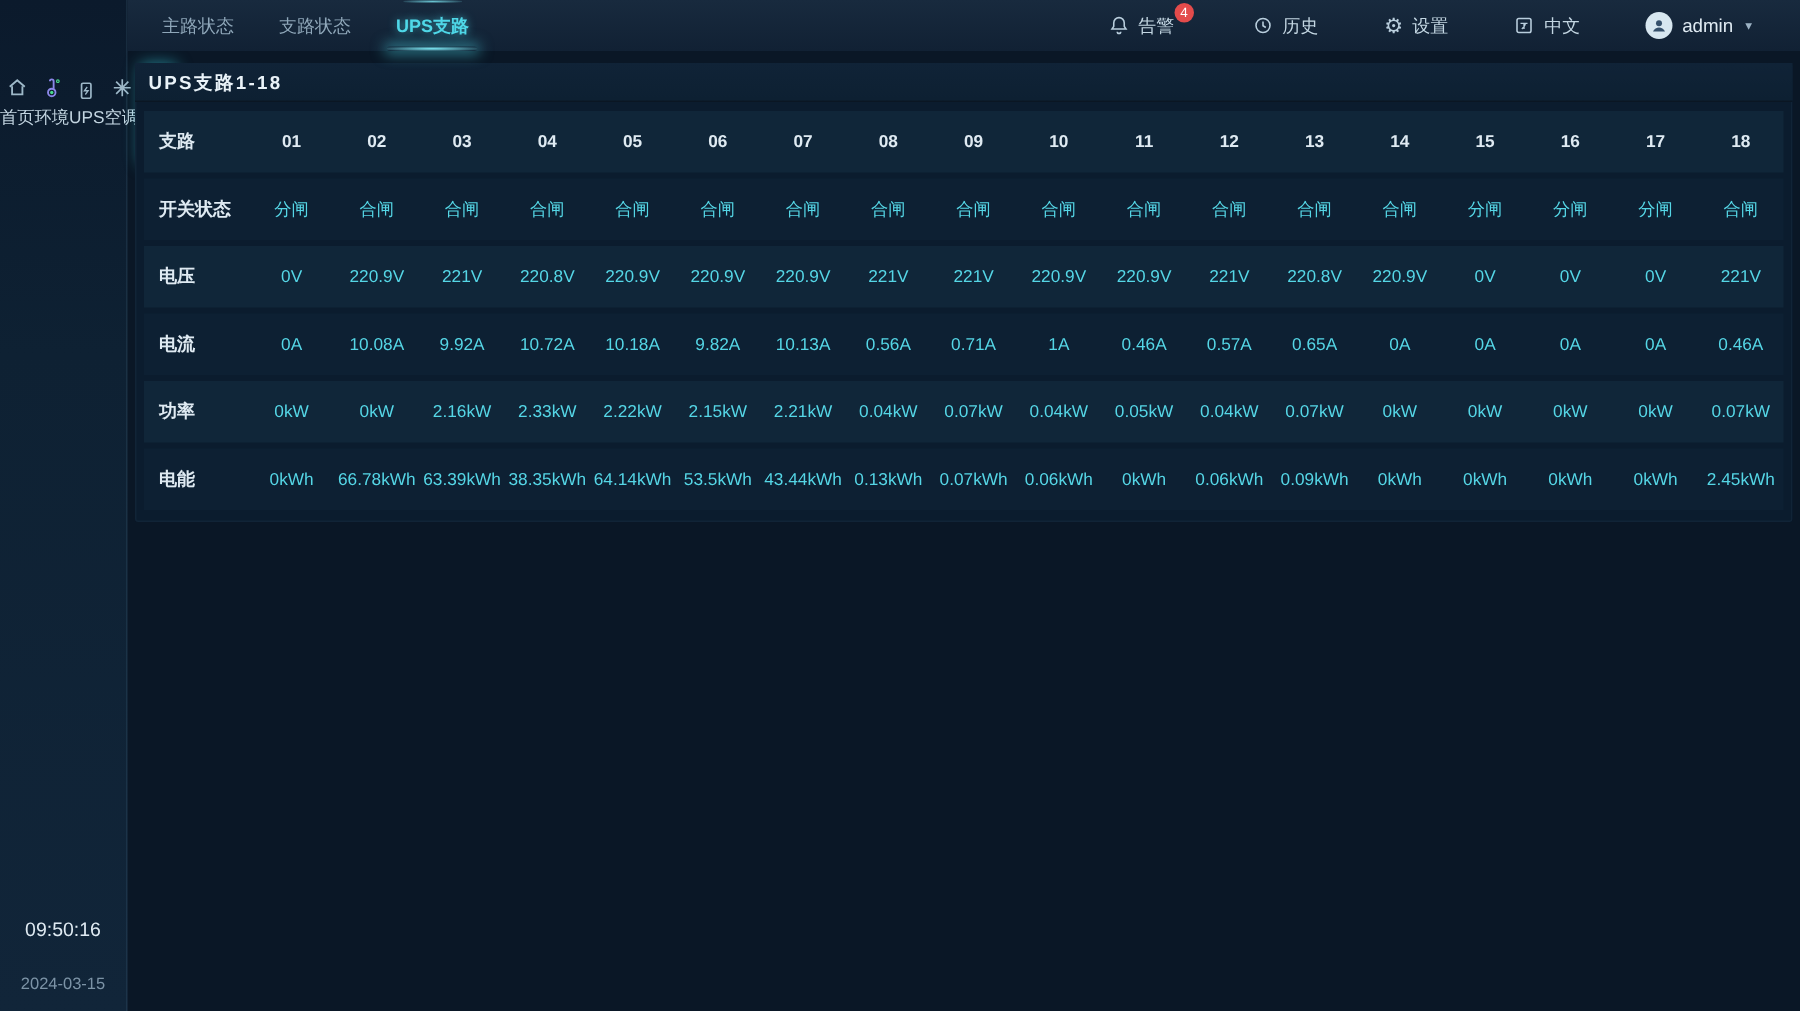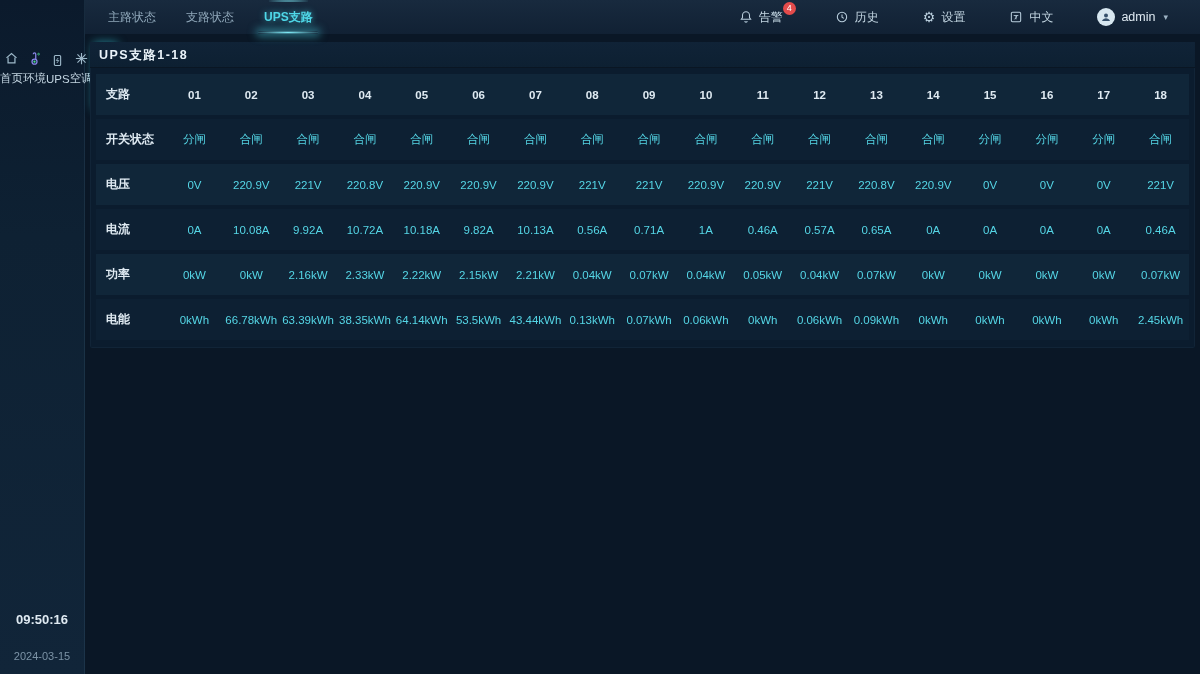--- a/index.html
+++ b/index.html
@@ -15,21 +15,21 @@
   .side-item { height:52px; margin-bottom:3px; display:flex; flex-direction:column; align-items:center;
                justify-content:center; gap:4px; cursor:pointer; }
   .side-icon { height:17px; display:flex; align-items:center; justify-content:center; color:#9db8c8; }
   .side-label { font-size:11.5px; color:#c3d5e1; white-space:nowrap; }
   .side-item.active { background:radial-gradient(circle at 50% 45%,#11525e 0%,#0c4150 65%,#0b3845 100%);
                       border:1px solid #37d6e6; border-radius:4px; height:68px;
                       box-shadow:0 0 10px rgba(61,214,230,0.55), inset 0 0 14px rgba(61,214,230,0.25); }
   .side-item.active .side-label { color:#f0fdff; font-weight:bold; }
   .side-item.active .side-icon { color:#d8f6fd; }
   .clock { text-align:center; padding-bottom:12px; }
-  .clock-time { font-size:13px; font-weight:bold; color:#dfeaf2; }
+  .clock-time { font-size:13px; font-weight:normal; color:#dfeaf2; }
   .clock-date { font-size:11px; color:#7c93a6; margin-top:23px; }
 
   
   .main { flex:1; display:flex; flex-direction:column; min-width:0; }
 
   
   .topbar { height:34px; flex:0 0 34px; background:linear-gradient(180deg,#182a3e,#112134);
             display:flex; justify-content:space-between; padding:0 32px 0 8px; }
   .tabs { display:flex; height:100%; }
   .tab { padding:0 15px; display:flex; align-items:center; font-size:12px; color:#8fa7b9; cursor:pointer; position:relative; }

